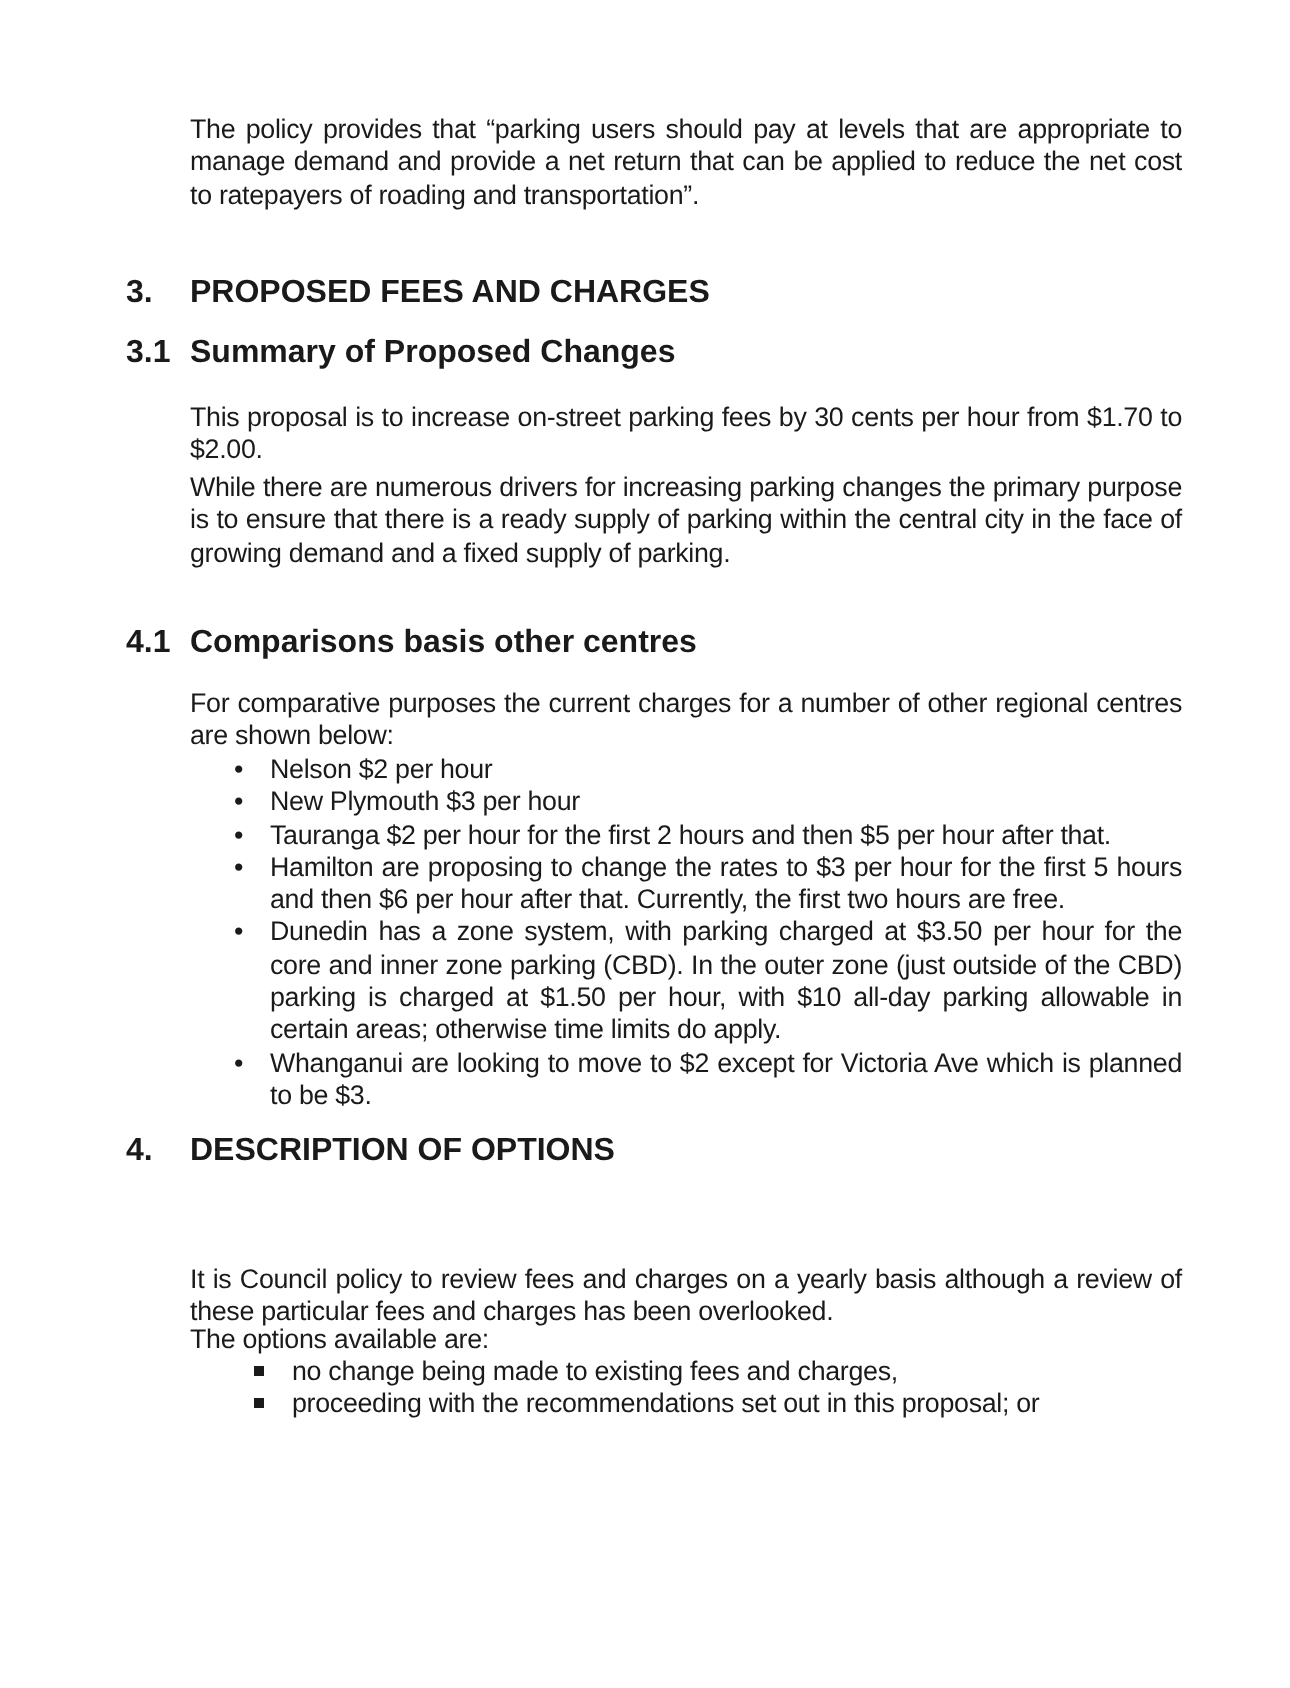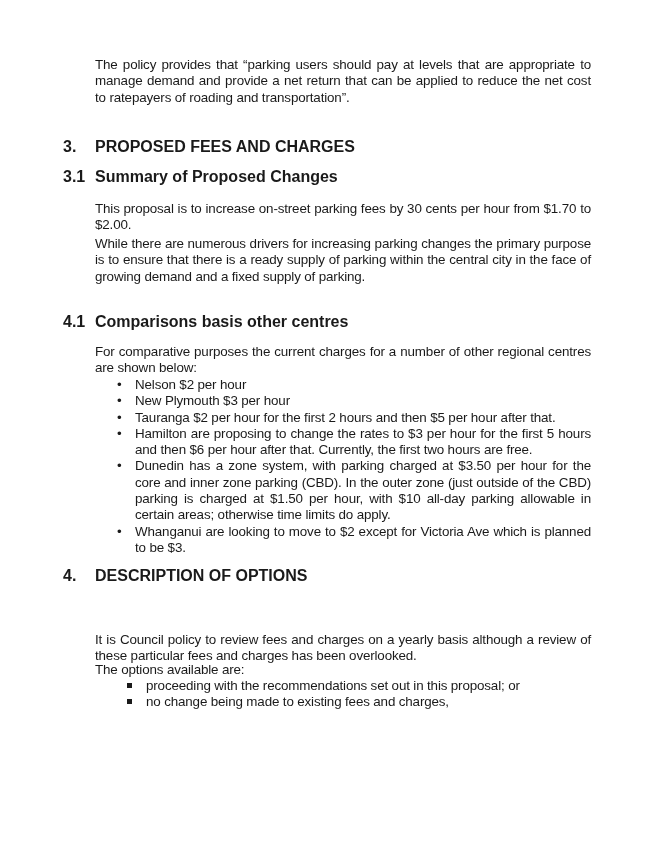--- a/index.html
+++ b/index.html
@@ -52,17 +52,17 @@
 
   <div class="heading" style="top:568px;">
     <span class="num">4.</span><span>DESCRIPTION OF OPTIONS</span>
   </div>
 
   <p class="para" style="top:632px; margin:0;">It is Council policy to review fees and charges on a yearly basis although a review of these particular fees and charges has been overlooked.</p>
 
   <p class="para" style="top:662px; margin:0;">The options available are:</p>
 
   <ul class="list sq-list" style="top:678px;">
+    <li><span class="sq-bullet"></span><span>no change being made to existing fees and charges,</span></li>
     <li><span class="sq-bullet"></span><span>proceeding with the recommendations set out in this proposal; or</span></li>
-    <li><span class="sq-bullet"></span><span>no change being made to existing fees and charges,</span></li>
   </ul>
 
 </div>
 
 </body></html>

